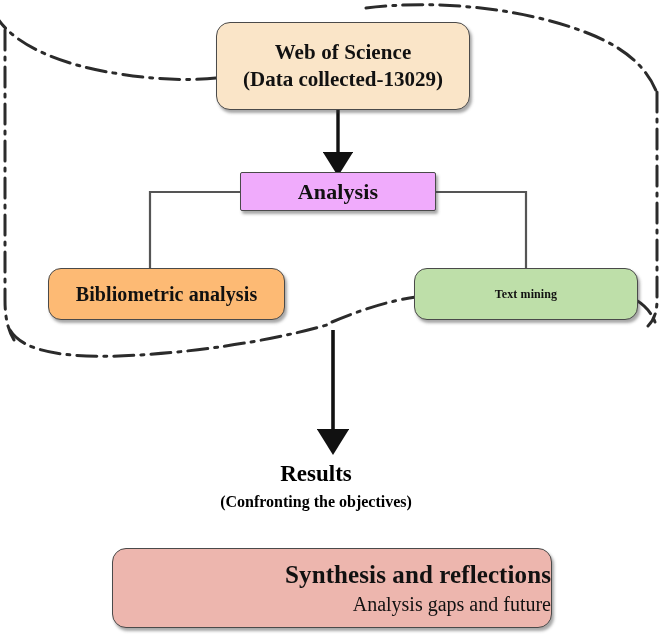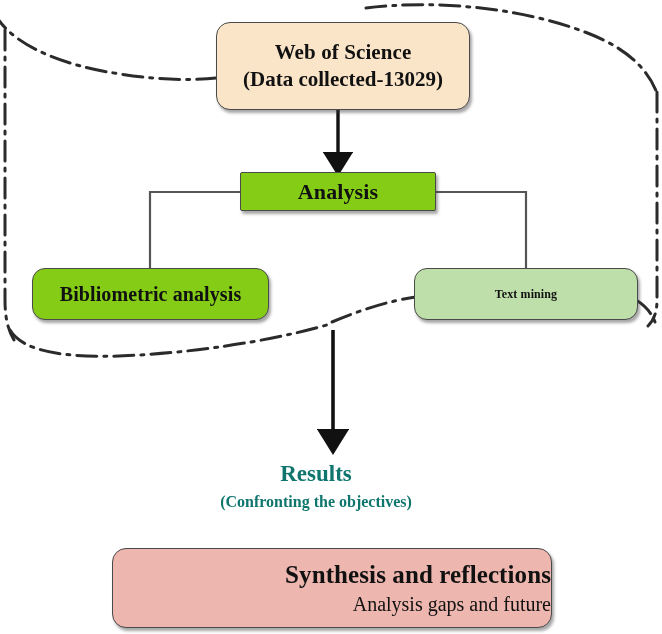--- a/index.html
+++ b/index.html
@@ -57,32 +57,32 @@
   }
   #node-wos .title { font-size: 21px; line-height: 26px; }
   #node-wos .sub   { font-size: 21px; line-height: 28px; font-weight: bold; }
 
   
   #node-analysis {
     left: 240px;
     top: 172px;
     width: 196px;
     height: 39px;
-    background: #84cc16;
+    background: #f0abfc;
     border-radius: 2px;
   }
   #node-analysis .title { font-size: 22px; line-height: 24px; }
 
   
   #node-biblio {
-    left: 32px;
+    left: 48px;
     top: 268px;
     width: 237px;
     height: 52px;
-    background: #84cc16;
+    background: #fdba74;
     border-radius: 13px;
   }
   #node-biblio .title { font-size: 20px; line-height: 24px; }
 
   
   #node-textmining {
     left: 414px;
     top: 268px;
     width: 224px;
     height: 52px;
@@ -92,21 +92,21 @@
   #node-textmining .title { font-size: 12px; line-height: 24px; }
 
   
   #results-block {
     position: absolute;
     left: 156px;
     top: 460px;
     width: 320px;
     text-align: center;
     z-index: 3;
-    color: #0f766e;
+    color: #000000;
   }
   #results-block .title {
     font-size: 23px;
     font-weight: bold;
     line-height: 28px;
   }
   #results-block .sub {
     font-size: 16px;
     font-weight: bold;
     line-height: 26px;

